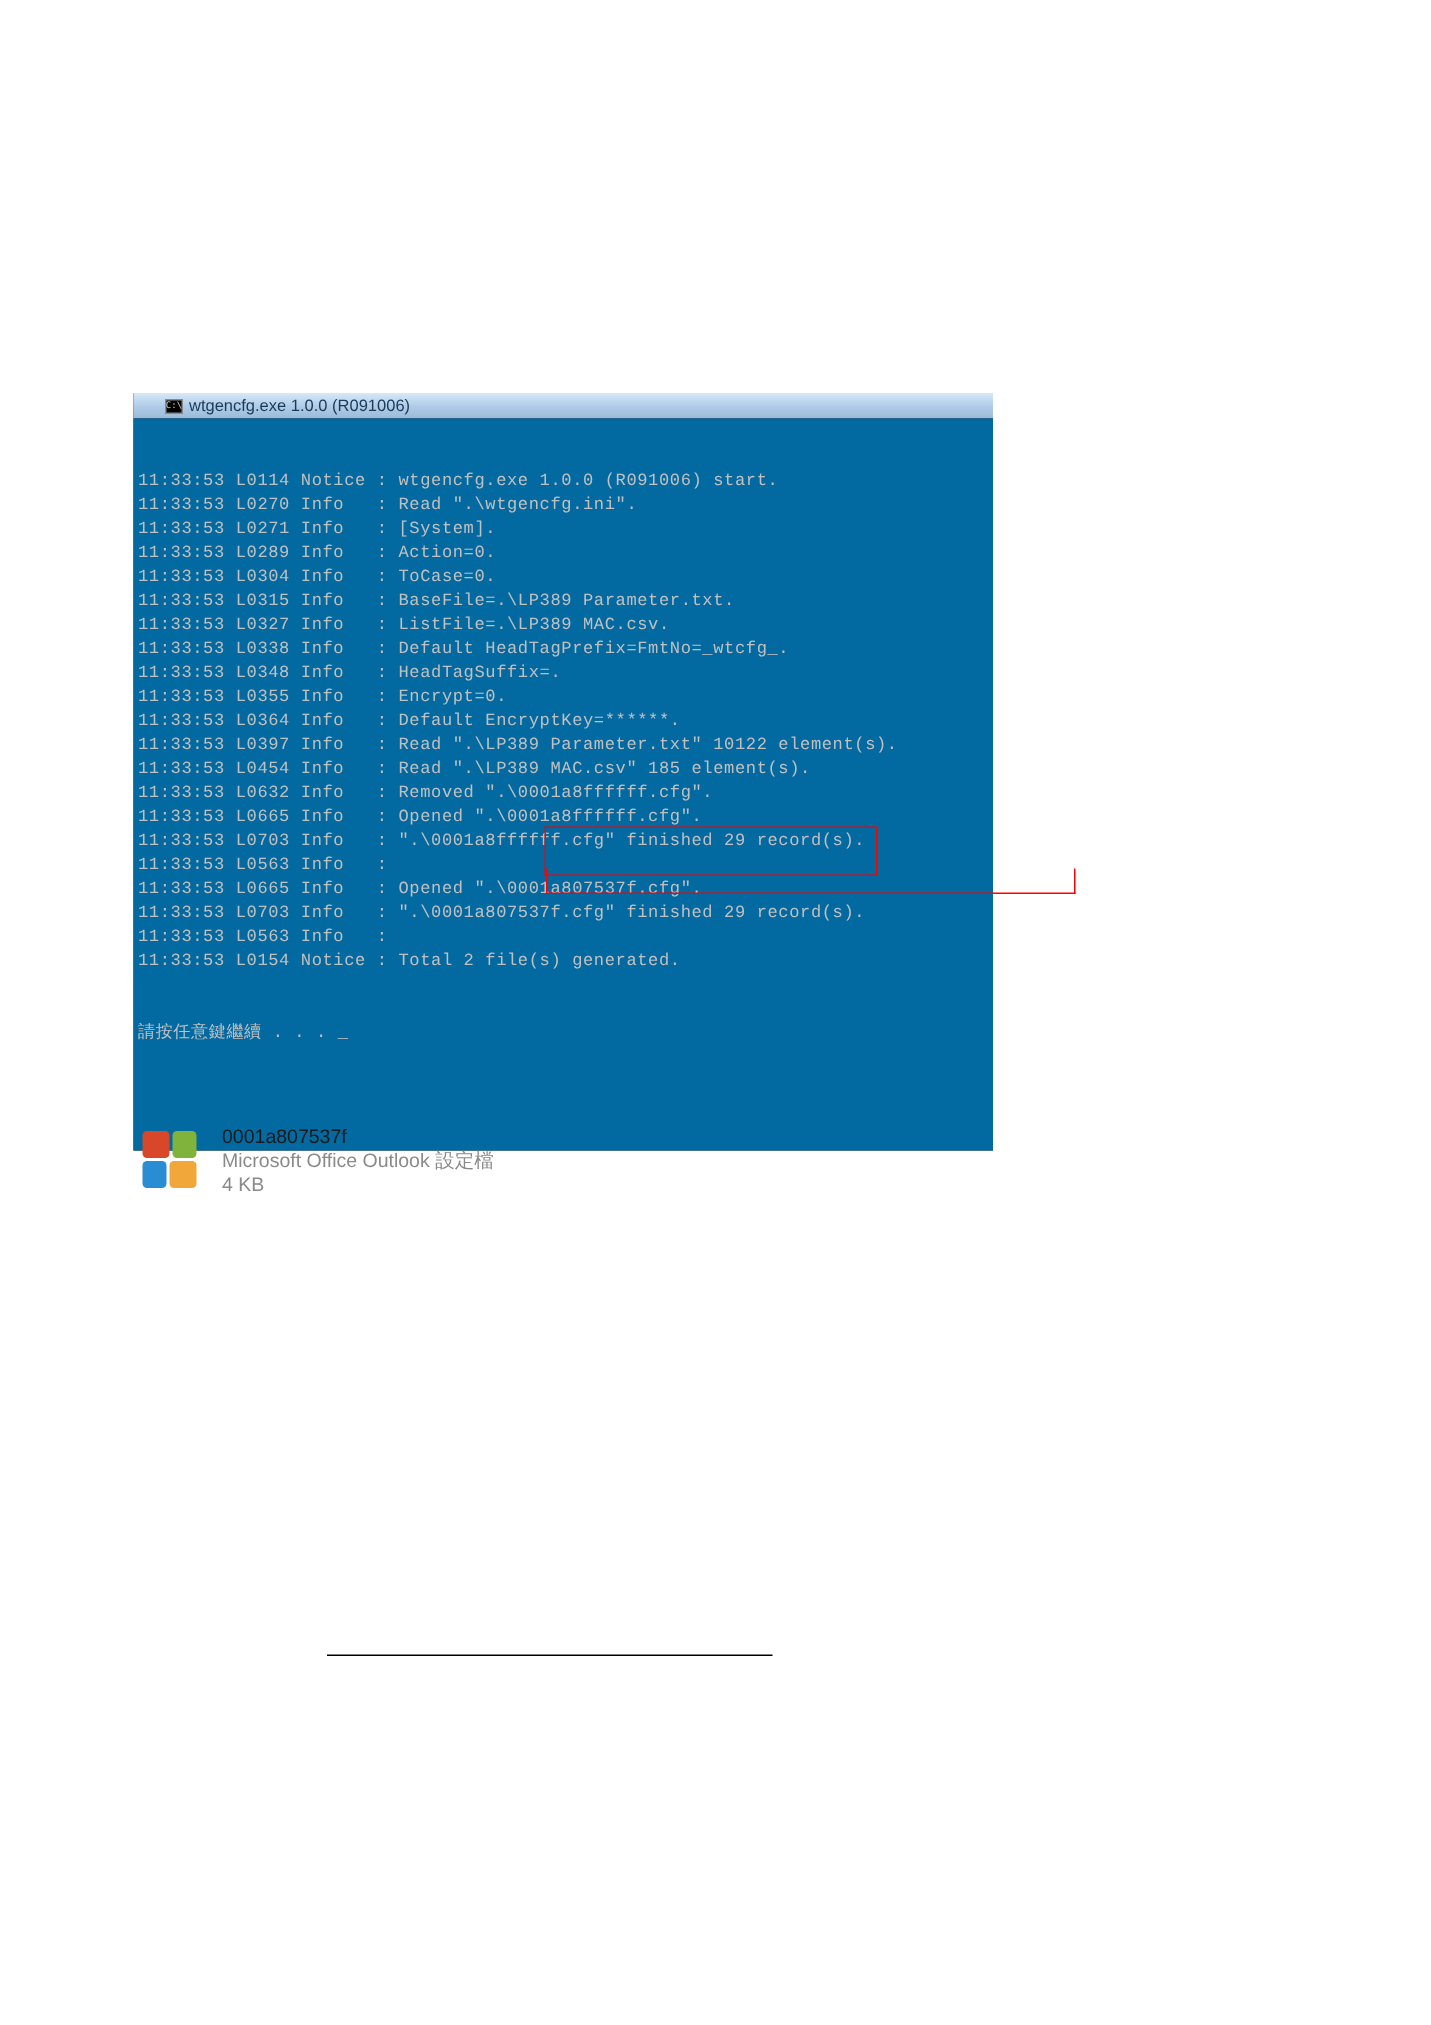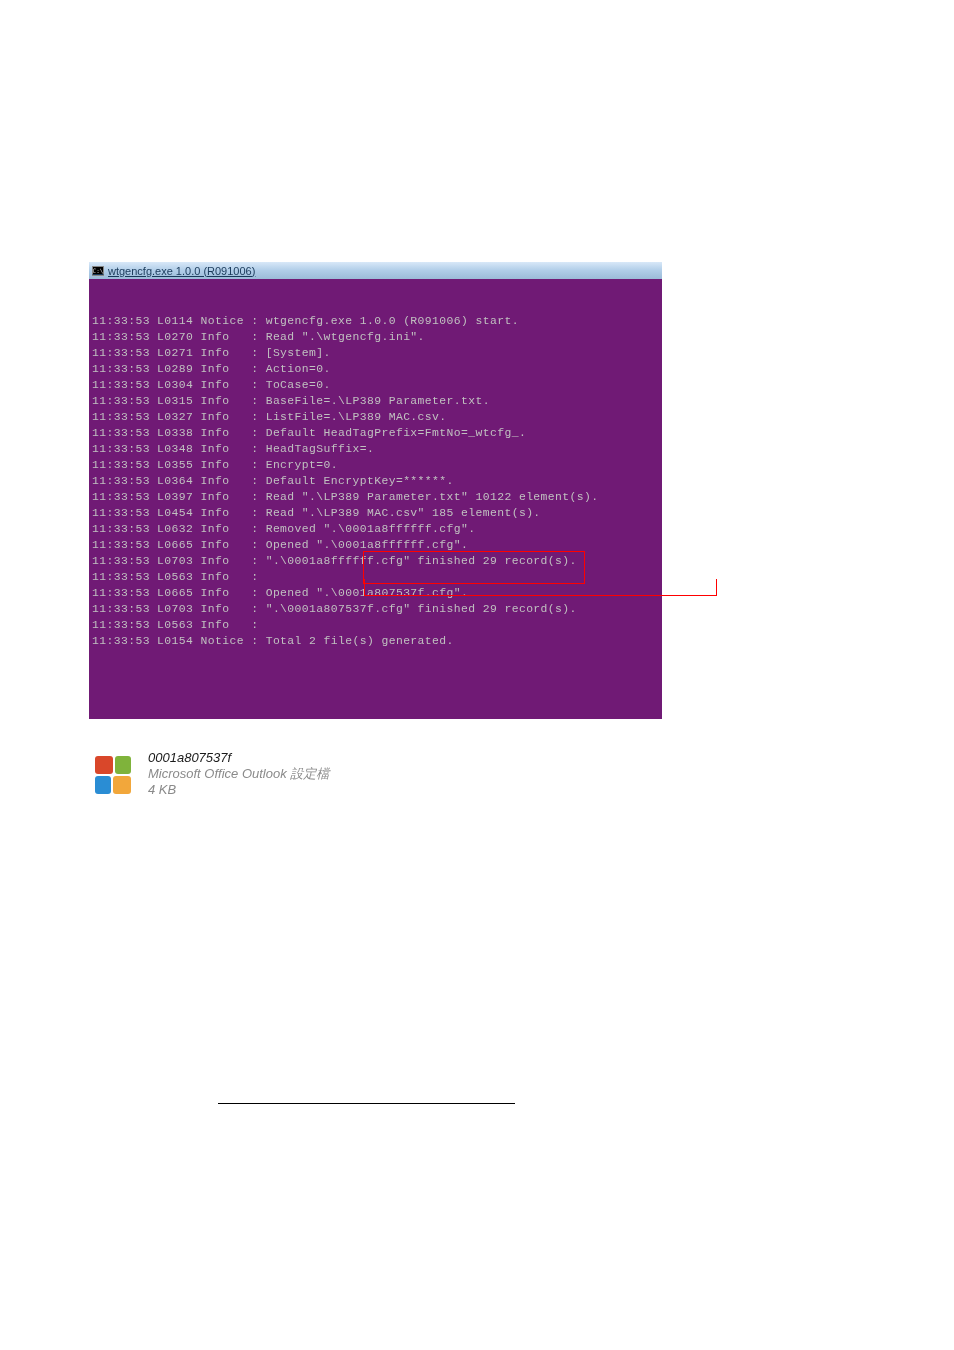--- a/index.html
+++ b/index.html
@@ -15,41 +15,40 @@
     left: 89px;
     top: 262px;
     width: 573px;
     background: #000000;
   }
   .title-bar {
     background: linear-gradient(to bottom, #d8e8f8 0%, #b0cde8 50%, #9bbbd8 100%);
     height: 17px;
     display: flex;
     align-items: center;
-    padding-left: 3px;
+    padding-left: 21px;
     font-size: 11px;
     color: #1a3a5a;
     font-family: "Segoe UI", Tahoma, sans-serif;
-    text-decoration: underline;
   }
   .title-bar .cmd-icon {
     width: 12px;
     height: 10px;
     background: #000000;
     border: 1px solid #888;
     display: inline-flex;
     align-items: center;
     justify-content: center;
     font-size: 6px;
     color: #ccc;
     margin-right: 4px;
     font-family: monospace;
   }
   .console-body {
-    background: #701a75;
+    background: #0369a1;
     padding: 2px 3px 6px 3px;
     font-family: "Lucida Console", "Courier New", monospace;
     font-size: 11.4px;
     line-height: 16px;
     color: #c0c0c0;
     white-space: pre;
     letter-spacing: 0.4px;
     position: relative;
   }
   .console-line { display: block; position: relative; height: 16px; }
@@ -60,22 +59,21 @@
     pointer-events: none;
   }
   .hl1 { left: 274px; top: 272px; width: 222px; height: 33px; }
   .hl2 { left: 275px; top: 300px; width: 353px; height: 17px; border-top: none; }
 
   .file-item {
     position: absolute;
     left: 92px;
     top: 750px;
     display: flex;
-    align-items: flex-end;
-    font-style: italic;
+    align-items: center;
   }
   .file-icon {
     width: 44px;
     height: 44px;
     margin-right: 12px;
     position: relative;
   }
   .off-sq { position: absolute; width: 18px; height: 18px; border-radius: 3px; }
   .off-r { background: #d9472a; left: 3px; top: 2px; }
   .off-g { background: #7fb33b; left: 23px; top: 2px; width: 16px; }
@@ -96,20 +94,21 @@
 </head>
 <body>
 
 <div class="console-window">
   <div class="title-bar">
     <span class="cmd-icon">C:\</span>
     <span>wtgencfg.exe 1.0.0 (R091006)</span>
   </div>
   <div class="console-body">
     <div id="lines-container"><span class="console-line">11:33:53 L0114 Notice : wtgencfg.exe 1.0.0 (R091006) start.</span><span class="console-line">11:33:53 L0270 Info   : Read ".\wtgencfg.ini".</span><span class="console-line">11:33:53 L0271 Info   : [System].</span><span class="console-line">11:33:53 L0289 Info   : Action=0.</span><span class="console-line">11:33:53 L0304 Info   : ToCase=0.</span><span class="console-line">11:33:53 L0315 Info   : BaseFile=.\LP389 Parameter.txt.</span><span class="console-line">11:33:53 L0327 Info   : ListFile=.\LP389 MAC.csv.</span><span class="console-line">11:33:53 L0338 Info   : Default HeadTagPrefix=FmtNo=_wtcfg_.</span><span class="console-line">11:33:53 L0348 Info   : HeadTagSuffix=.</span><span class="console-line">11:33:53 L0355 Info   : Encrypt=0.</span><span class="console-line">11:33:53 L0364 Info   : Default EncryptKey=******.</span><span class="console-line">11:33:53 L0397 Info   : Read ".\LP389 Parameter.txt" 10122 element(s).</span><span class="console-line">11:33:53 L0454 Info   : Read ".\LP389 MAC.csv" 185 element(s).</span><span class="console-line">11:33:53 L0632 Info   : Removed ".\0001a8ffffff.cfg".</span><span class="console-line">11:33:53 L0665 Info   : Opened ".\0001a8ffffff.cfg".</span><span class="console-line">11:33:53 L0703 Info   : ".\0001a8ffffff.cfg" finished 29 record(s).</span><span class="console-line">11:33:53 L0563 Info   : </span><span class="console-line">11:33:53 L0665 Info   : Opened ".\0001a807537f.cfg".</span><span class="console-line">11:33:53 L0703 Info   : ".\0001a807537f.cfg" finished 29 record(s).</span><span class="console-line">11:33:53 L0563 Info   : </span><span class="console-line">11:33:53 L0154 Notice : Total 2 file(s) generated.</span></div>
+    <span class="console-line prompt-line">請按任意鍵繼續 . . . _</span>
     <div class="highlight-box hl1"></div>
     <div class="highlight-box hl2"></div>
   </div>
 </div>
 
 <div class="file-item">
   <div class="file-icon">
     <div class="off-sq off-r"></div>
     <div class="off-sq off-g"></div>
     <div class="off-sq off-b"></div>

